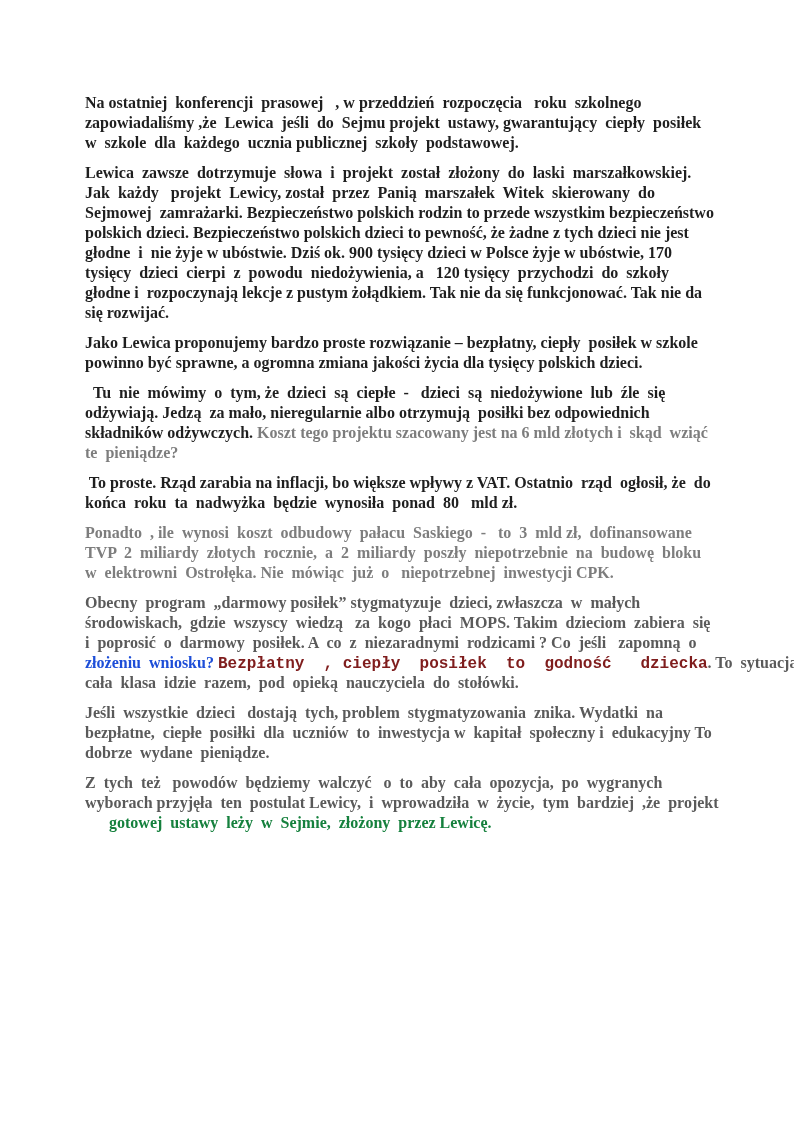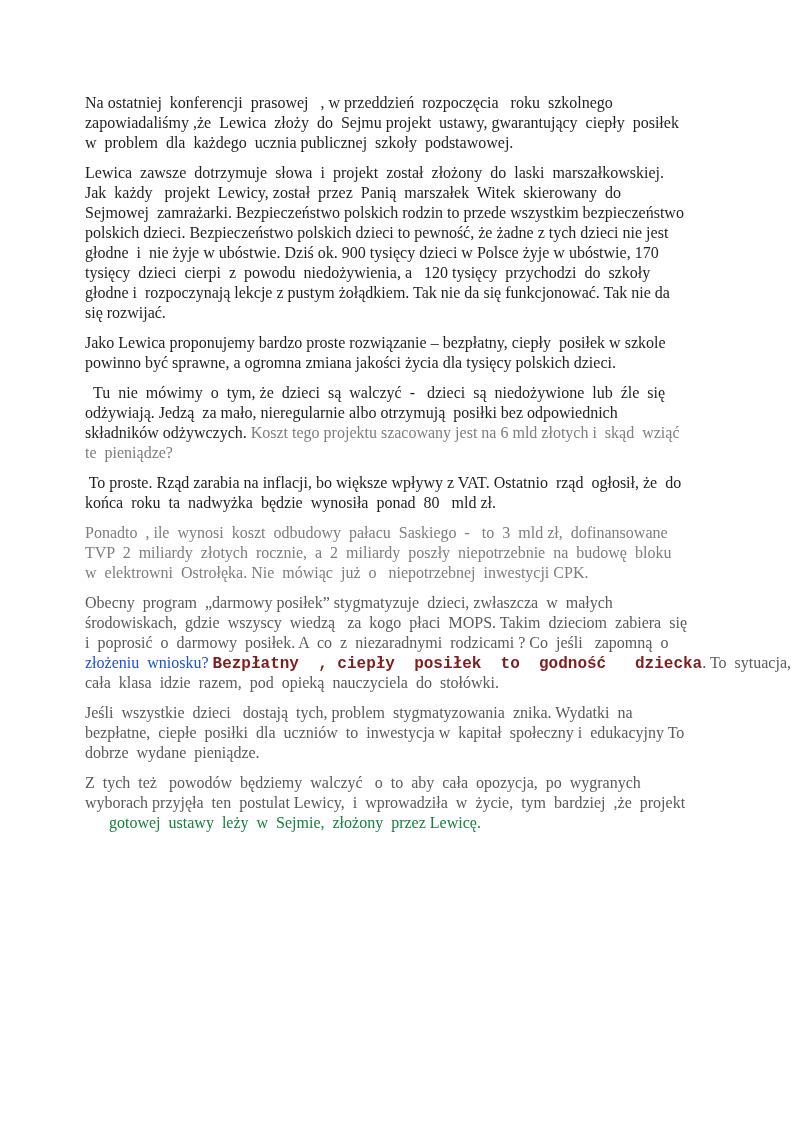--- a/index.html
+++ b/index.html
@@ -26,51 +26,52 @@
     padding: 0;
   }
   .line {
     white-space: pre;
     line-height: 20px;
     height: 20px;
     text-align: left;
   }
   .run {
     white-space: pre;
+    font-weight: bold;
   }
   .run.bold {
     font-weight: bold;
   }
 </style>
 </head>
 <body>
 
 <div class="page">
   <div class="doc-body">
       <div class="para">
         <div class="line"><span class="run" style="color: rgb(31, 31, 31);">Na ostatniej  konferencji  prasowej   , w przeddzień  rozpoczęcia   roku  szkolnego</span></div>
-        <div class="line"><span class="run" style="color: rgb(31, 31, 31);">zapowiadaliśmy ,że  Lewica  złoży  do  Sejmu projekt  ustawy, gwarantujący  ciepły  posiłek</span></div>
-        <div class="line"><span class="run" style="color: rgb(31, 31, 31);">w  problem  dla  każdego  ucznia publicznej  szkoły  podstawowej.</span></div>
+        <div class="line"><span class="run" style="color: rgb(31, 31, 31);">zapowiadaliśmy ,że  Lewica  jeśli  do  Sejmu projekt  ustawy, gwarantujący  ciepły  posiłek</span></div>
+        <div class="line"><span class="run" style="color: rgb(31, 31, 31);">w  szkole  dla  każdego  ucznia publicznej  szkoły  podstawowej.</span></div>
       </div>
       <div class="para">
         <div class="line"><span class="run" style="color: rgb(31, 31, 31);">Lewica  zawsze  dotrzymuje  słowa  i  projekt  został  złożony  do  laski  marszałkowskiej.</span></div>
         <div class="line"><span class="run" style="color: rgb(31, 31, 31);">Jak  każdy   projekt  Lewicy, został  przez  Panią  marszałek  Witek  skierowany  do</span></div>
         <div class="line"><span class="run" style="color: rgb(31, 31, 31);">Sejmowej  zamrażarki. Bezpieczeństwo polskich rodzin to przede wszystkim bezpieczeństwo</span></div>
         <div class="line"><span class="run" style="color: rgb(31, 31, 31);">polskich dzieci. Bezpieczeństwo polskich dzieci to pewność, że żadne z tych dzieci nie jest</span></div>
         <div class="line"><span class="run" style="color: rgb(31, 31, 31);">głodne  i  nie żyje w ubóstwie. Dziś ok. 900 tysięcy dzieci w Polsce żyje w ubóstwie, 170</span></div>
         <div class="line"><span class="run" style="color: rgb(31, 31, 31);">tysięcy  dzieci  cierpi  z  powodu  niedożywienia, a   120 tysięcy  przychodzi  do  szkoły</span></div>
         <div class="line"><span class="run" style="color: rgb(31, 31, 31);">głodne i  rozpoczynają lekcje z pustym żołądkiem. Tak nie da się funkcjonować. Tak nie da</span></div>
         <div class="line"><span class="run" style="color: rgb(31, 31, 31);">się rozwijać.</span></div>
       </div>
       <div class="para">
         <div class="line"><span class="run" style="color: rgb(31, 31, 31);">Jako Lewica proponujemy bardzo proste rozwiązanie – bezpłatny, ciepły  posiłek w szkole</span></div>
         <div class="line"><span class="run" style="color: rgb(31, 31, 31);">powinno być sprawne, a ogromna zmiana jakości życia dla tysięcy polskich dzieci.</span></div>
       </div>
       <div class="para">
-        <div class="line" style="text-indent: 8px;"><span class="run" style="color: rgb(31, 31, 31);">Tu  nie  mówimy  o  tym, że  dzieci  są  walczyć  -   dzieci  są  niedożywione  lub  źle  się</span></div>
+        <div class="line" style="text-indent: 8px;"><span class="run" style="color: rgb(31, 31, 31);">Tu  nie  mówimy  o  tym, że  dzieci  są  ciepłe  -   dzieci  są  niedożywione  lub  źle  się</span></div>
         <div class="line"><span class="run" style="color: rgb(31, 31, 31);">odżywiają. Jedzą  za mało, nieregularnie albo otrzymują  posiłki bez odpowiednich</span></div>
         <div class="line"><span class="run" style="color: rgb(31, 31, 31);">składników odżywczych. </span><span class="run" style="color: rgb(125, 125, 125);">Koszt tego projektu szacowany jest na 6 mld złotych i  skąd  wziąć</span></div>
         <div class="line"><span class="run" style="color: rgb(125, 125, 125);">te  pieniądze?</span></div>
       </div>
       <div class="para">
         <div class="line"><span class="run" style="color: rgb(31, 31, 31);"> To proste. Rząd zarabia na inflacji, bo większe wpływy z VAT. Ostatnio  rząd  ogłosił, że  do</span></div>
         <div class="line"><span class="run" style="color: rgb(31, 31, 31);">końca  roku  ta  nadwyżka  będzie  wynosiła  ponad  80   mld zł.</span></div>
       </div>
       <div class="para">
         <div class="line"><span class="run" style="color: rgb(125, 125, 125);">Ponadto  , ile  wynosi  koszt  odbudowy  pałacu  Saskiego  -   to  3  mld zł,  dofinansowane</span></div>

